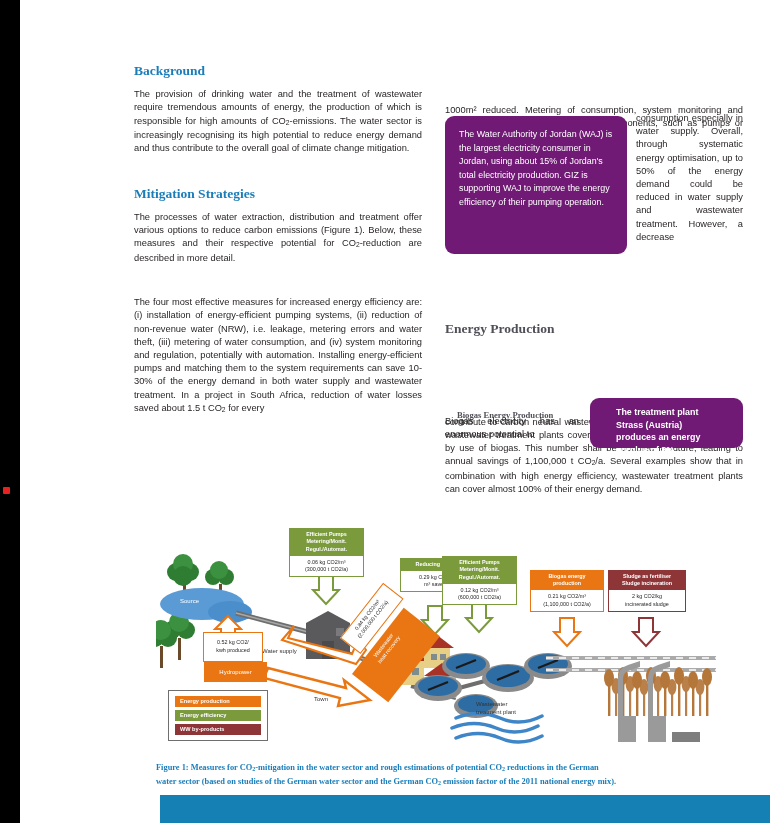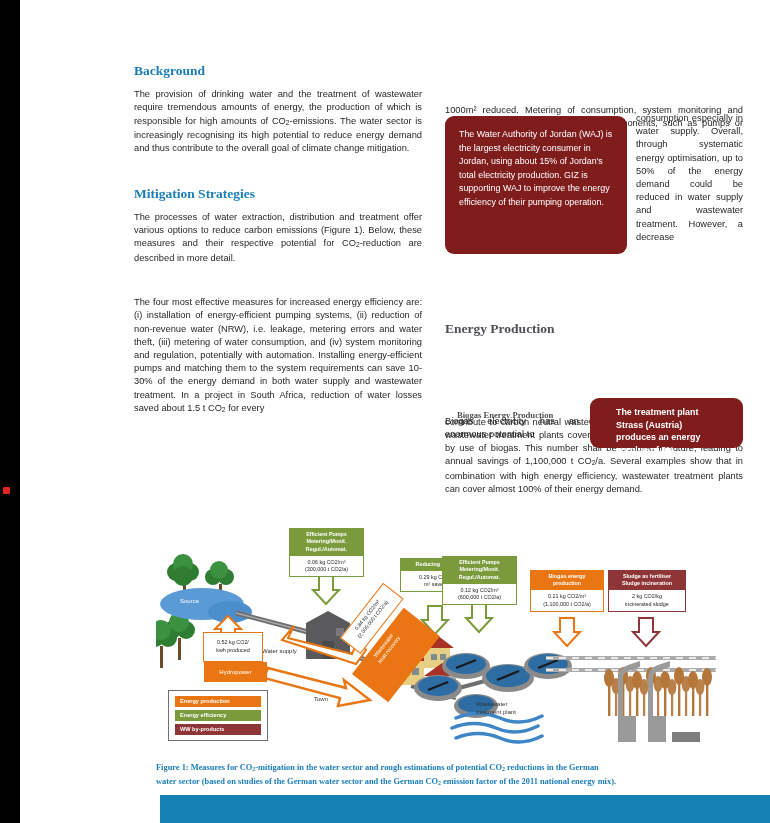--- a/index.html
+++ b/index.html
@@ -35,21 +35,21 @@
     font-size:8.6px;font-weight:bold;color:#4f4f57;margin:12px;
   }
   p.body{margin:0 0 14px 0;text-align:justify;}
   p.tight{margin:0;text-align:justify;}
   sub{font-size:.72em;vertical-align:-0.22em;}
   .spacer-md{height:17px;}
   .spacer-lg{height:24px;}
 
   
   .callout{
-    background:#7f1d1d;color:#ffffff;border-radius:9px;
+    background:#701a75;color:#ffffff;border-radius:9px;
     font-size:8.9px;line-height:13.5px;padding:9px 12px 11px 12px;
     box-sizing:border-box;
   }
   .callout-jordan{
     position:absolute;left:425px;top:116px;width:182px;height:138px;
     padding:12px 14px;
   }
   .callout-strass{
     position:absolute;left:570px;top:398px;width:153px;height:50px;
     padding:8px 26px;line-height:12.6px;font-weight:bold;

